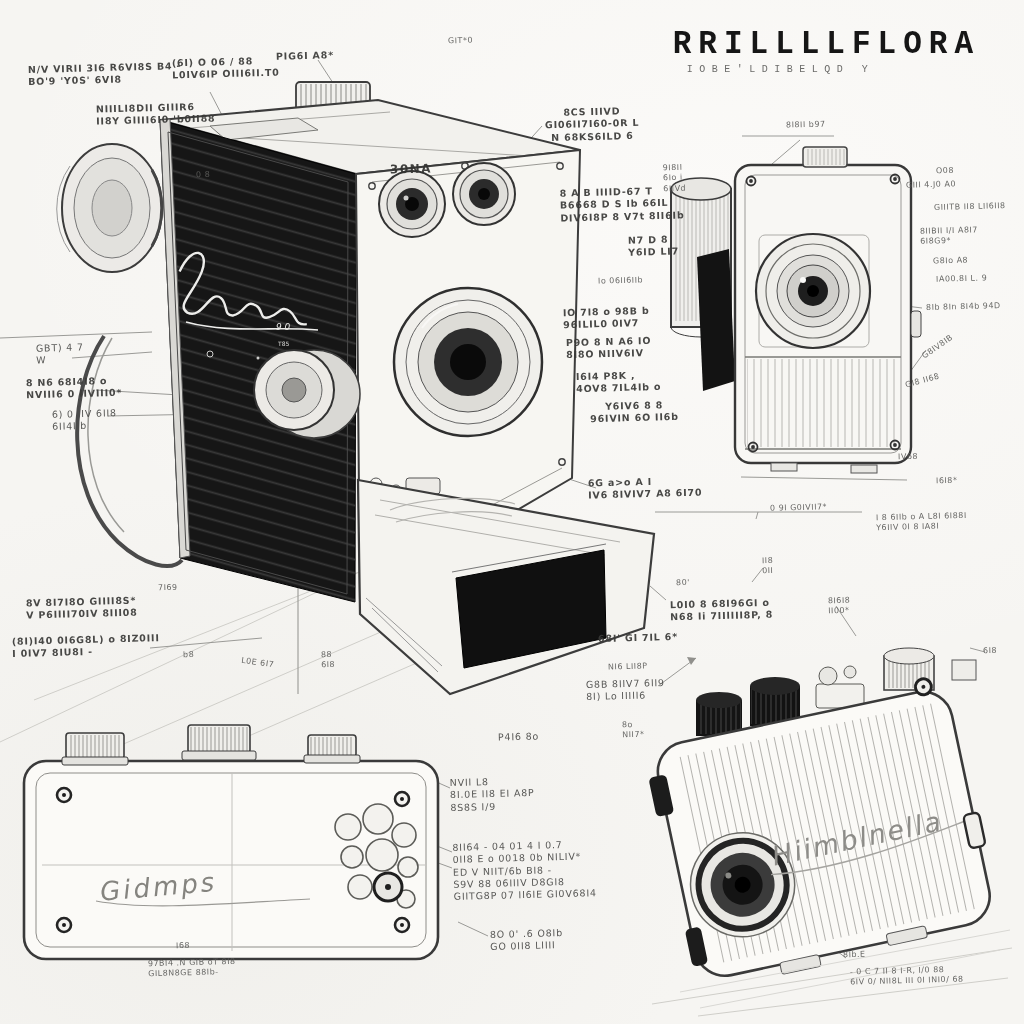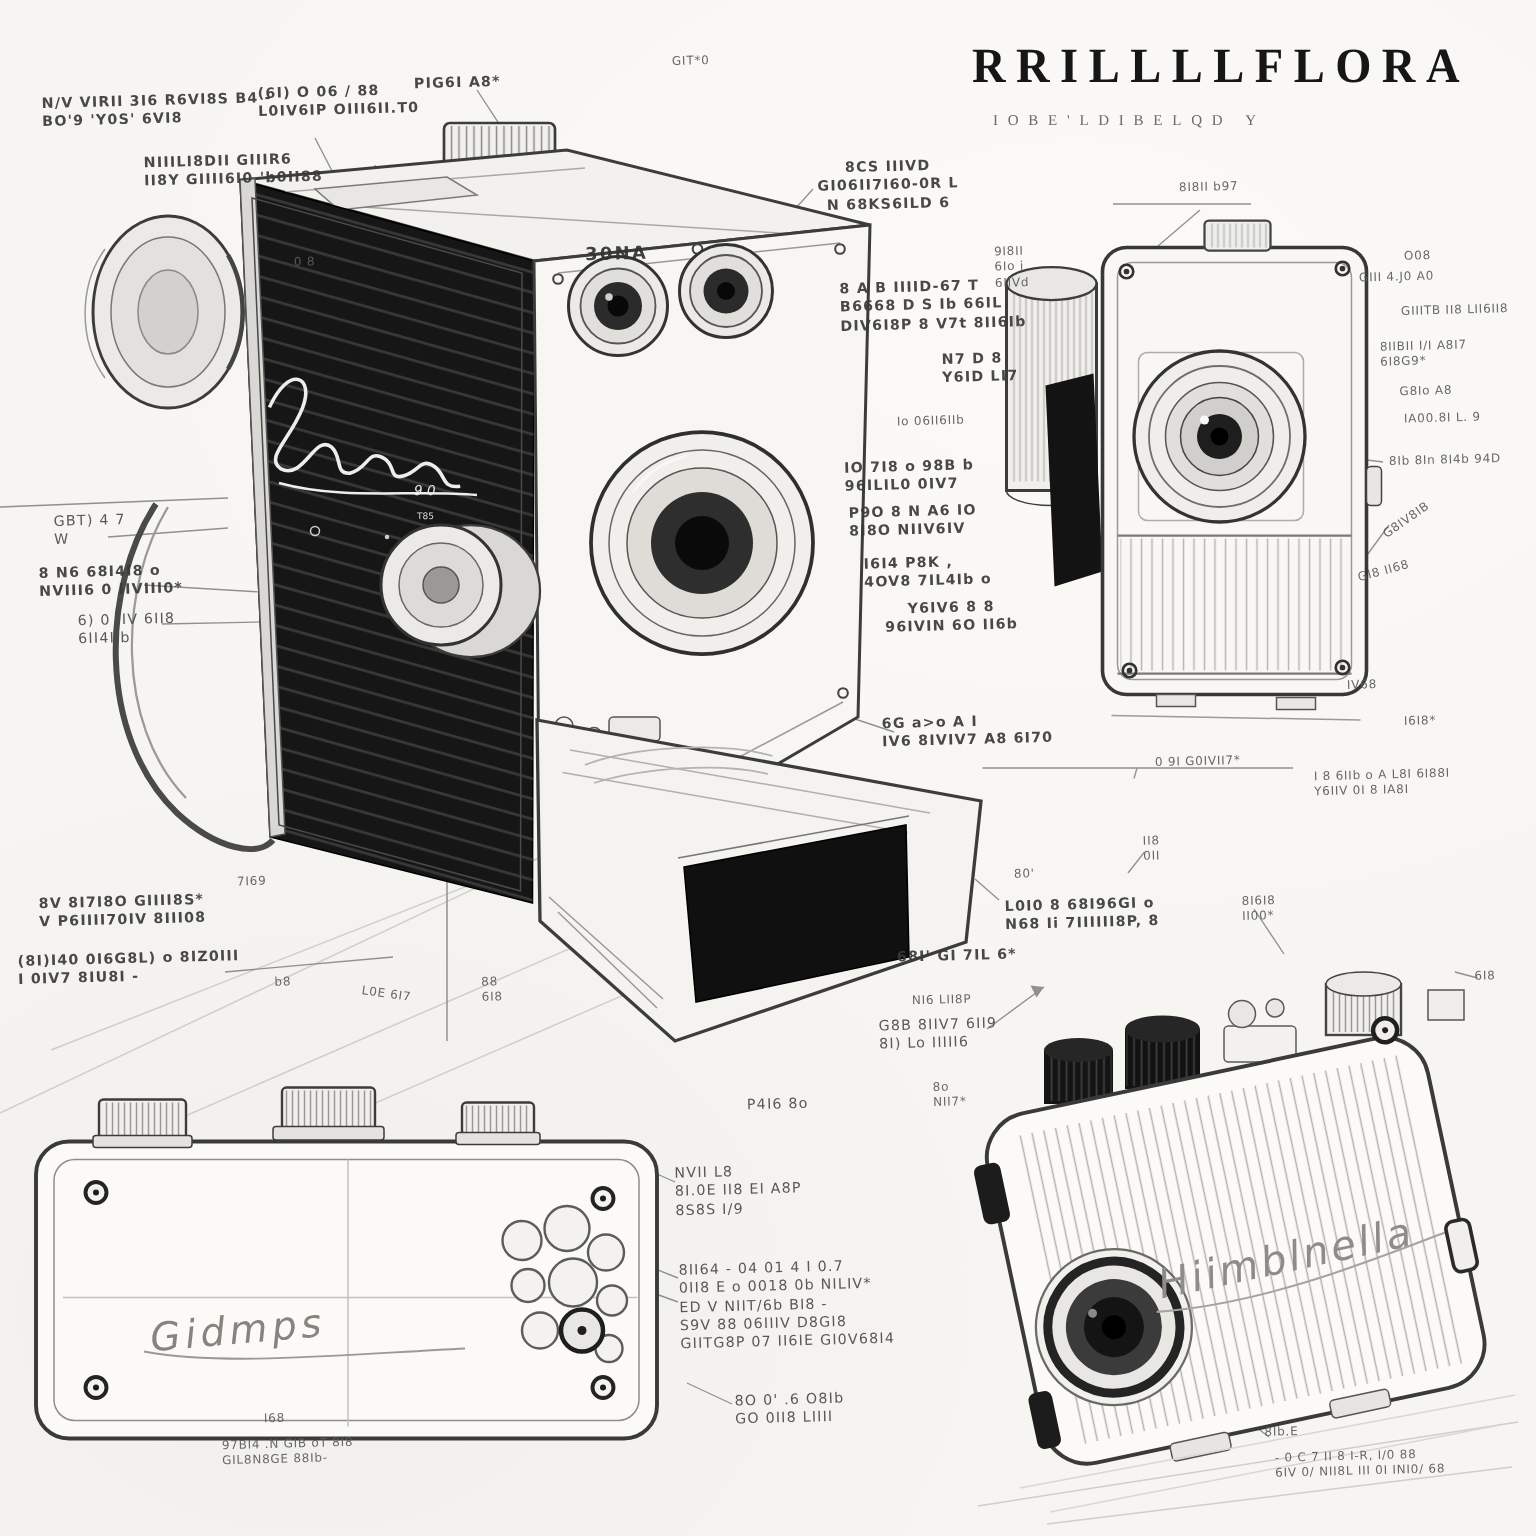--- a/index.html
+++ b/index.html
@@ -15,23 +15,23 @@
   svg{position:absolute;overflow:visible}
   .an{
     position:absolute;font-family:"DejaVu Sans",sans-serif;
     font-size:9.5px;line-height:1.3;letter-spacing:.8px;color:#4c4c4a;
     white-space:pre-line;transform:rotate(-1.5deg);opacity:.92;
   }
   .bd{font-weight:bold;color:#3a3a38}
   .tiny{font-size:8px;letter-spacing:.5px;color:#5c5c5a}
   .lg{font-size:12px;font-weight:bold;color:#333331;letter-spacing:1.5px}
   .ctr{text-align:center}
-  .title-block{position:absolute;right:44px;top:26px;font-family:Liberation Serif, serif}
+  .title-block{position:absolute;right:44px;top:26px;font-family:Liberation Mono, monospace}
   .title-main{font-size:31px;font-weight:800;letter-spacing:7px;color:#161616;transform:scaleY(1.06)}
-  .title-sub{margin-top:13px;margin-left:14px;font-size:10px;letter-spacing:6.5px;color:#6b6b69}
+  .title-sub{margin-top:3px;margin-left:14px;font-size:10px;letter-spacing:6.5px;color:#6b6b69}
   .ld{stroke:#90908c;stroke-width:.9;fill:none}
   .gd{stroke:#cfcec9;stroke-width:1;fill:none}
 </style>
 </head>
 <body>
 
 <div class="page">
 
   <div class="title-block">
     <div class="title-main">RRILLLLFLORA</div>

